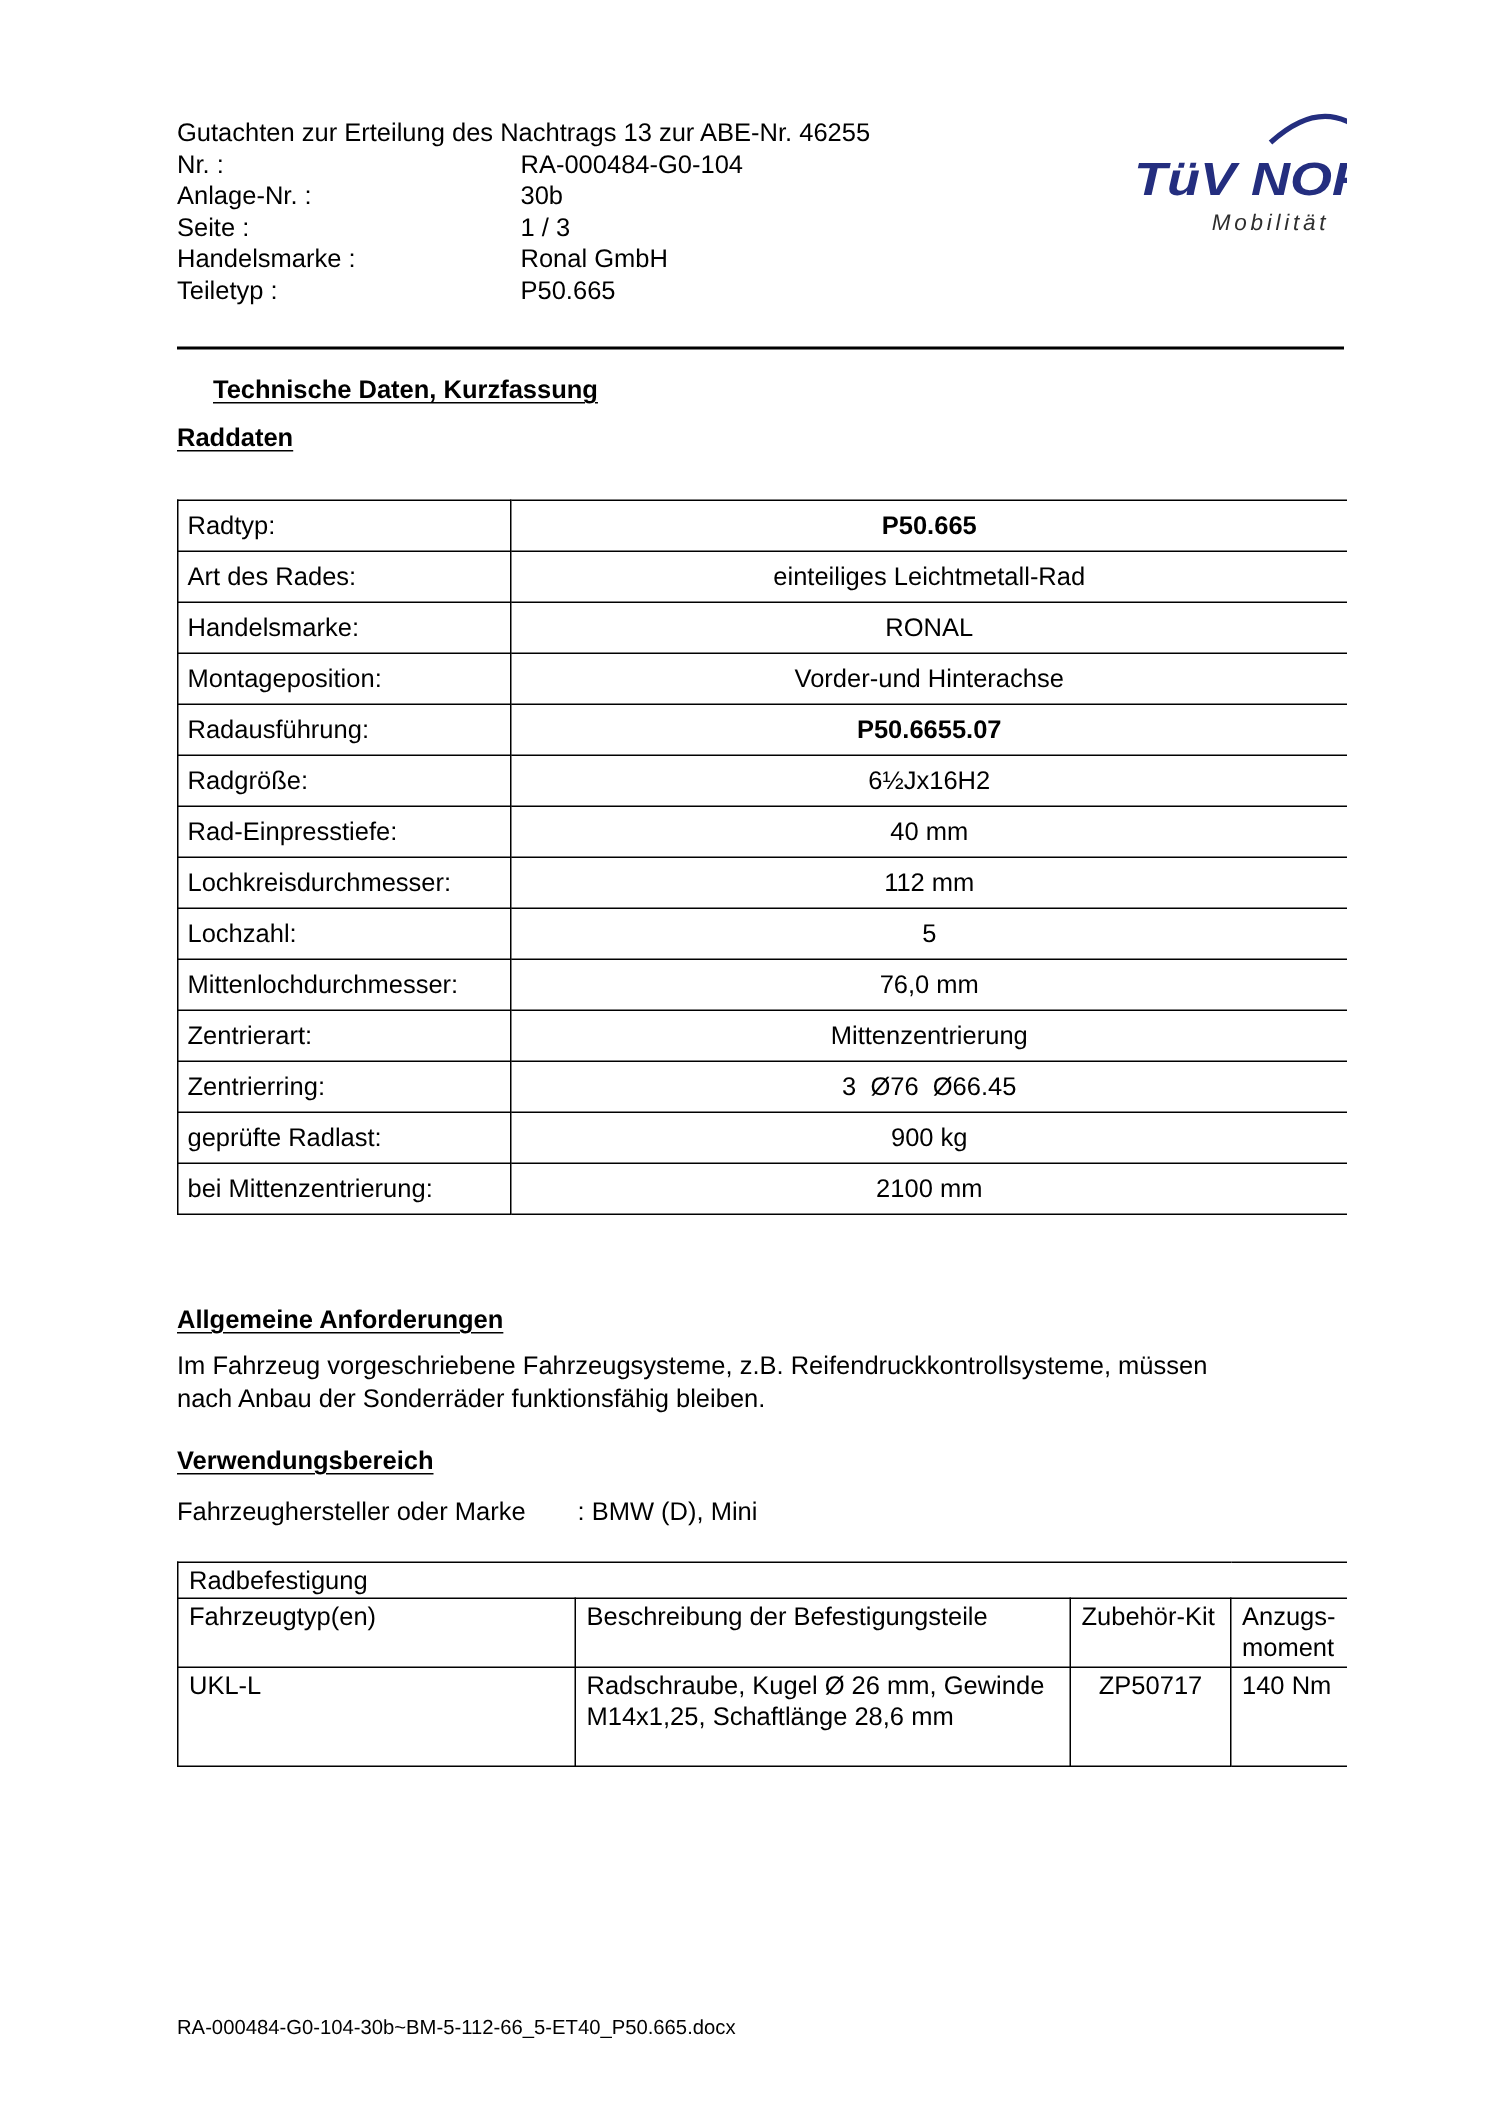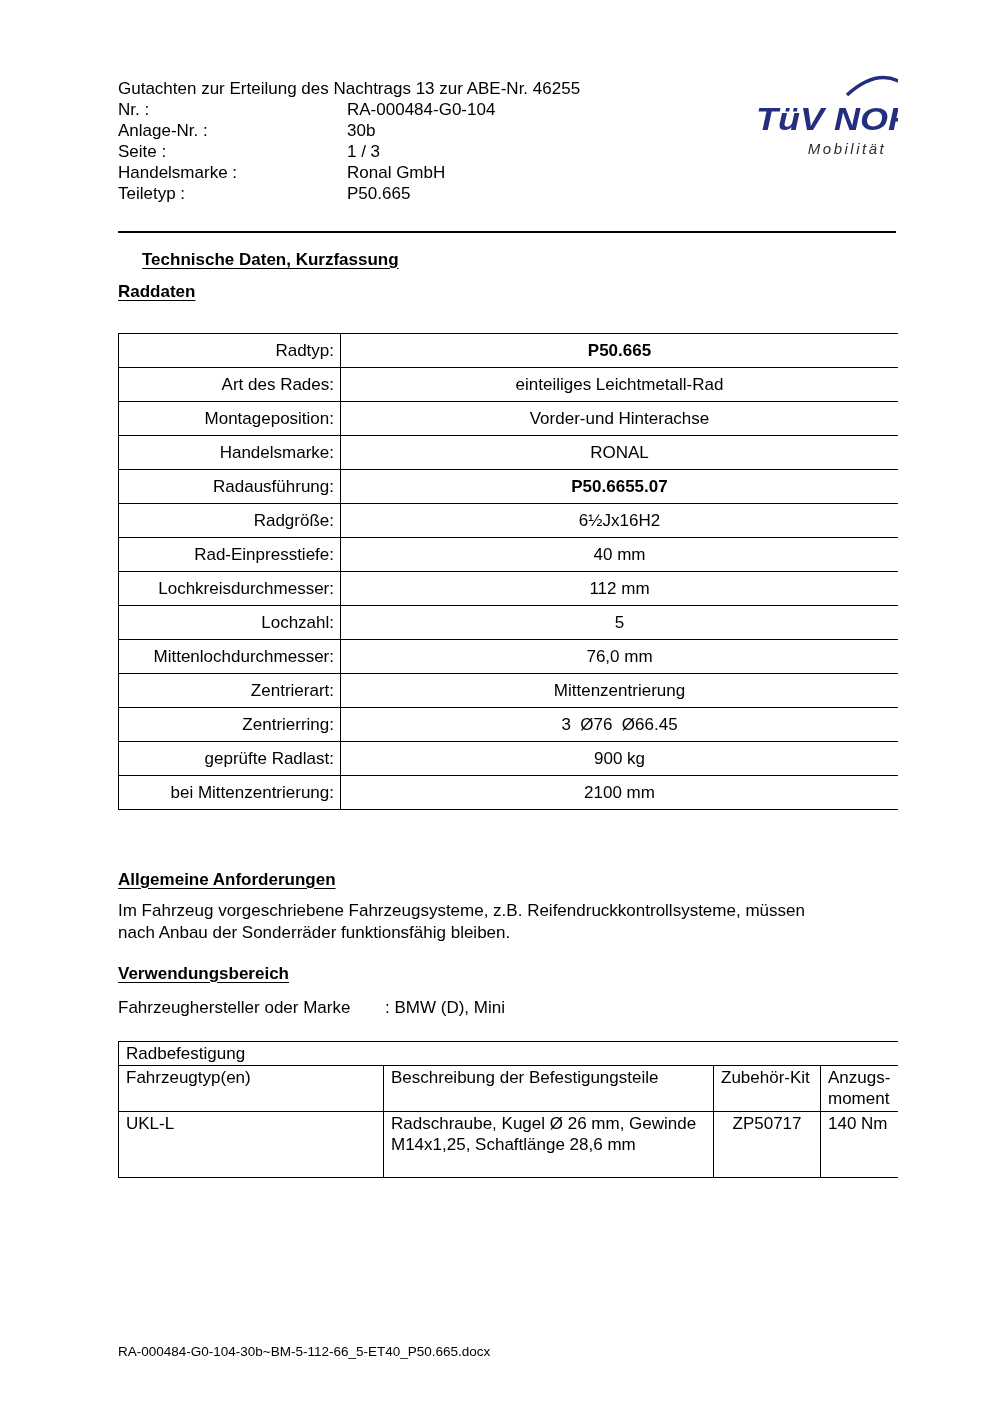--- a/index.html
+++ b/index.html
@@ -29,21 +29,21 @@
   .pos-raddaten   { top:282px; }
   .pos-allgemeine { top:870px; }
   .pos-verwendung { top:964px; }
 
   
   table.raddaten {
     position:absolute; left:118px; top:333px; width:780px;
     border-collapse:collapse; table-layout:fixed;
   }
   table.raddaten td { border:1.5px solid #000; height:34px; box-sizing:border-box; padding:0 6px; }
-  td.rd-label { text-align:right; }
+  td.rd-label { text-align:left; }
   td.rd-value { text-align:center; }
   .bold { font-weight:bold; }
 
   
   .para { position:absolute; left:118px; top:900px; width:800px; line-height:22px; }
 
   
   .veh-line { position:absolute; left:118px; top:998px; }
   .veh-label { display:inline-block; width:267px; }
 
@@ -105,26 +105,26 @@
     <tbody>
         <tr>
           <td class="rd-label">Radtyp:</td>
           <td class="rd-value bold">P50.665</td>
         </tr>
         <tr>
           <td class="rd-label">Art des Rades:</td>
           <td class="rd-value">einteiliges Leichtmetall-Rad</td>
         </tr>
         <tr>
+          <td class="rd-label">Handelsmarke:</td>
+          <td class="rd-value">RONAL</td>
+        </tr>
+        <tr>
           <td class="rd-label">Montageposition:</td>
           <td class="rd-value">Vorder-und Hinterachse</td>
-        </tr>
-        <tr>
-          <td class="rd-label">Handelsmarke:</td>
-          <td class="rd-value">RONAL</td>
         </tr>
         <tr>
           <td class="rd-label">Radausführung:</td>
           <td class="rd-value bold">P50.6655.07</td>
         </tr>
         <tr>
           <td class="rd-label">Radgröße:</td>
           <td class="rd-value">6½Jx16H2</td>
         </tr>
         <tr>

